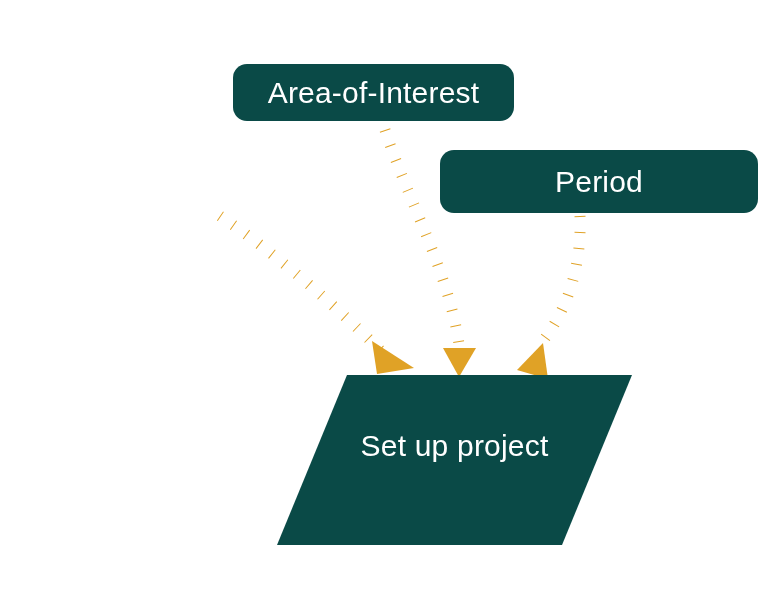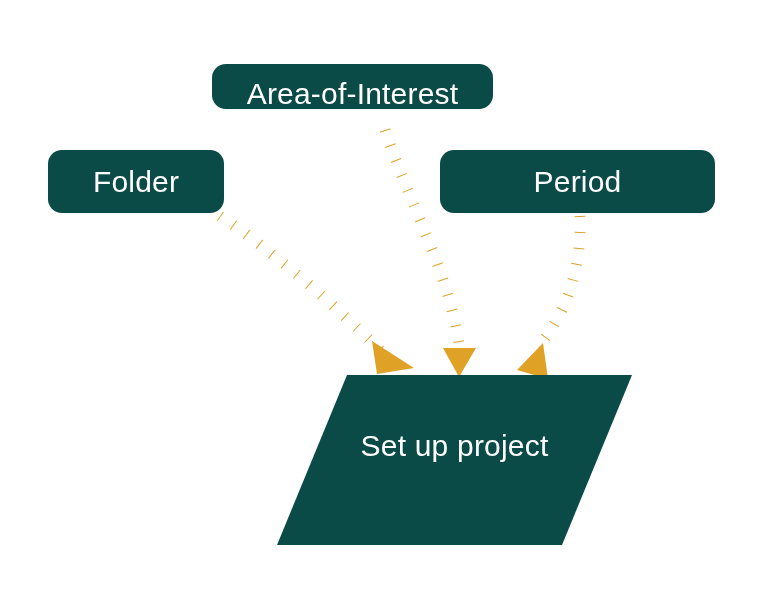--- a/index.html
+++ b/index.html
@@ -36,30 +36,29 @@
     white-space: nowrap;
     letter-spacing: 0.2px;
   }
   #box-folder {
     left: 48px;
     top: 150px;
     width: 176px;
     height: 63px;
   }
   #box-aoi {
-    left: 212px;
+    left: 233px;
     top: 64px;
     width: 281px;
-    height: 45px;
-    align-items: flex-end;
+    height: 57px;
   }
   #box-period {
     left: 440px;
     top: 150px;
-    width: 275px;
+    width: 318px;
     height: 63px;
   }
   #process-label {
     position: absolute;
     left: 277px;
     top: 375px;
     width: 355px;
     height: 142px;
     display: flex;
     align-items: center;
@@ -99,23 +98,20 @@
     <g>
       <path d="M 580 216 C 582 268 566 316 536 349" fill="none" stroke="#e0a226" stroke-width="11" stroke-linecap="butt" stroke-dasharray="1 15"></path>
       <polygon points="543,343 548,379 517,370" fill="#e0a226"></polygon>
     </g>
 
     <polygon id="process-shape" points="347,375 632,375 562,545 277,545" fill="#0a4a47"></polygon>
   </svg>
 
   <div id="process-label">Set up project</div>
 
-  <div class="node-box" id="box-folder">
-    <span class="node-label">Folder</span>
-  </div>
 
   <div class="node-box" id="box-aoi">
     <span class="node-label">Area-of-Interest</span>
   </div>
 
   <div class="node-box" id="box-period">
     <span class="node-label">Period</span>
   </div>
 
 </div>

